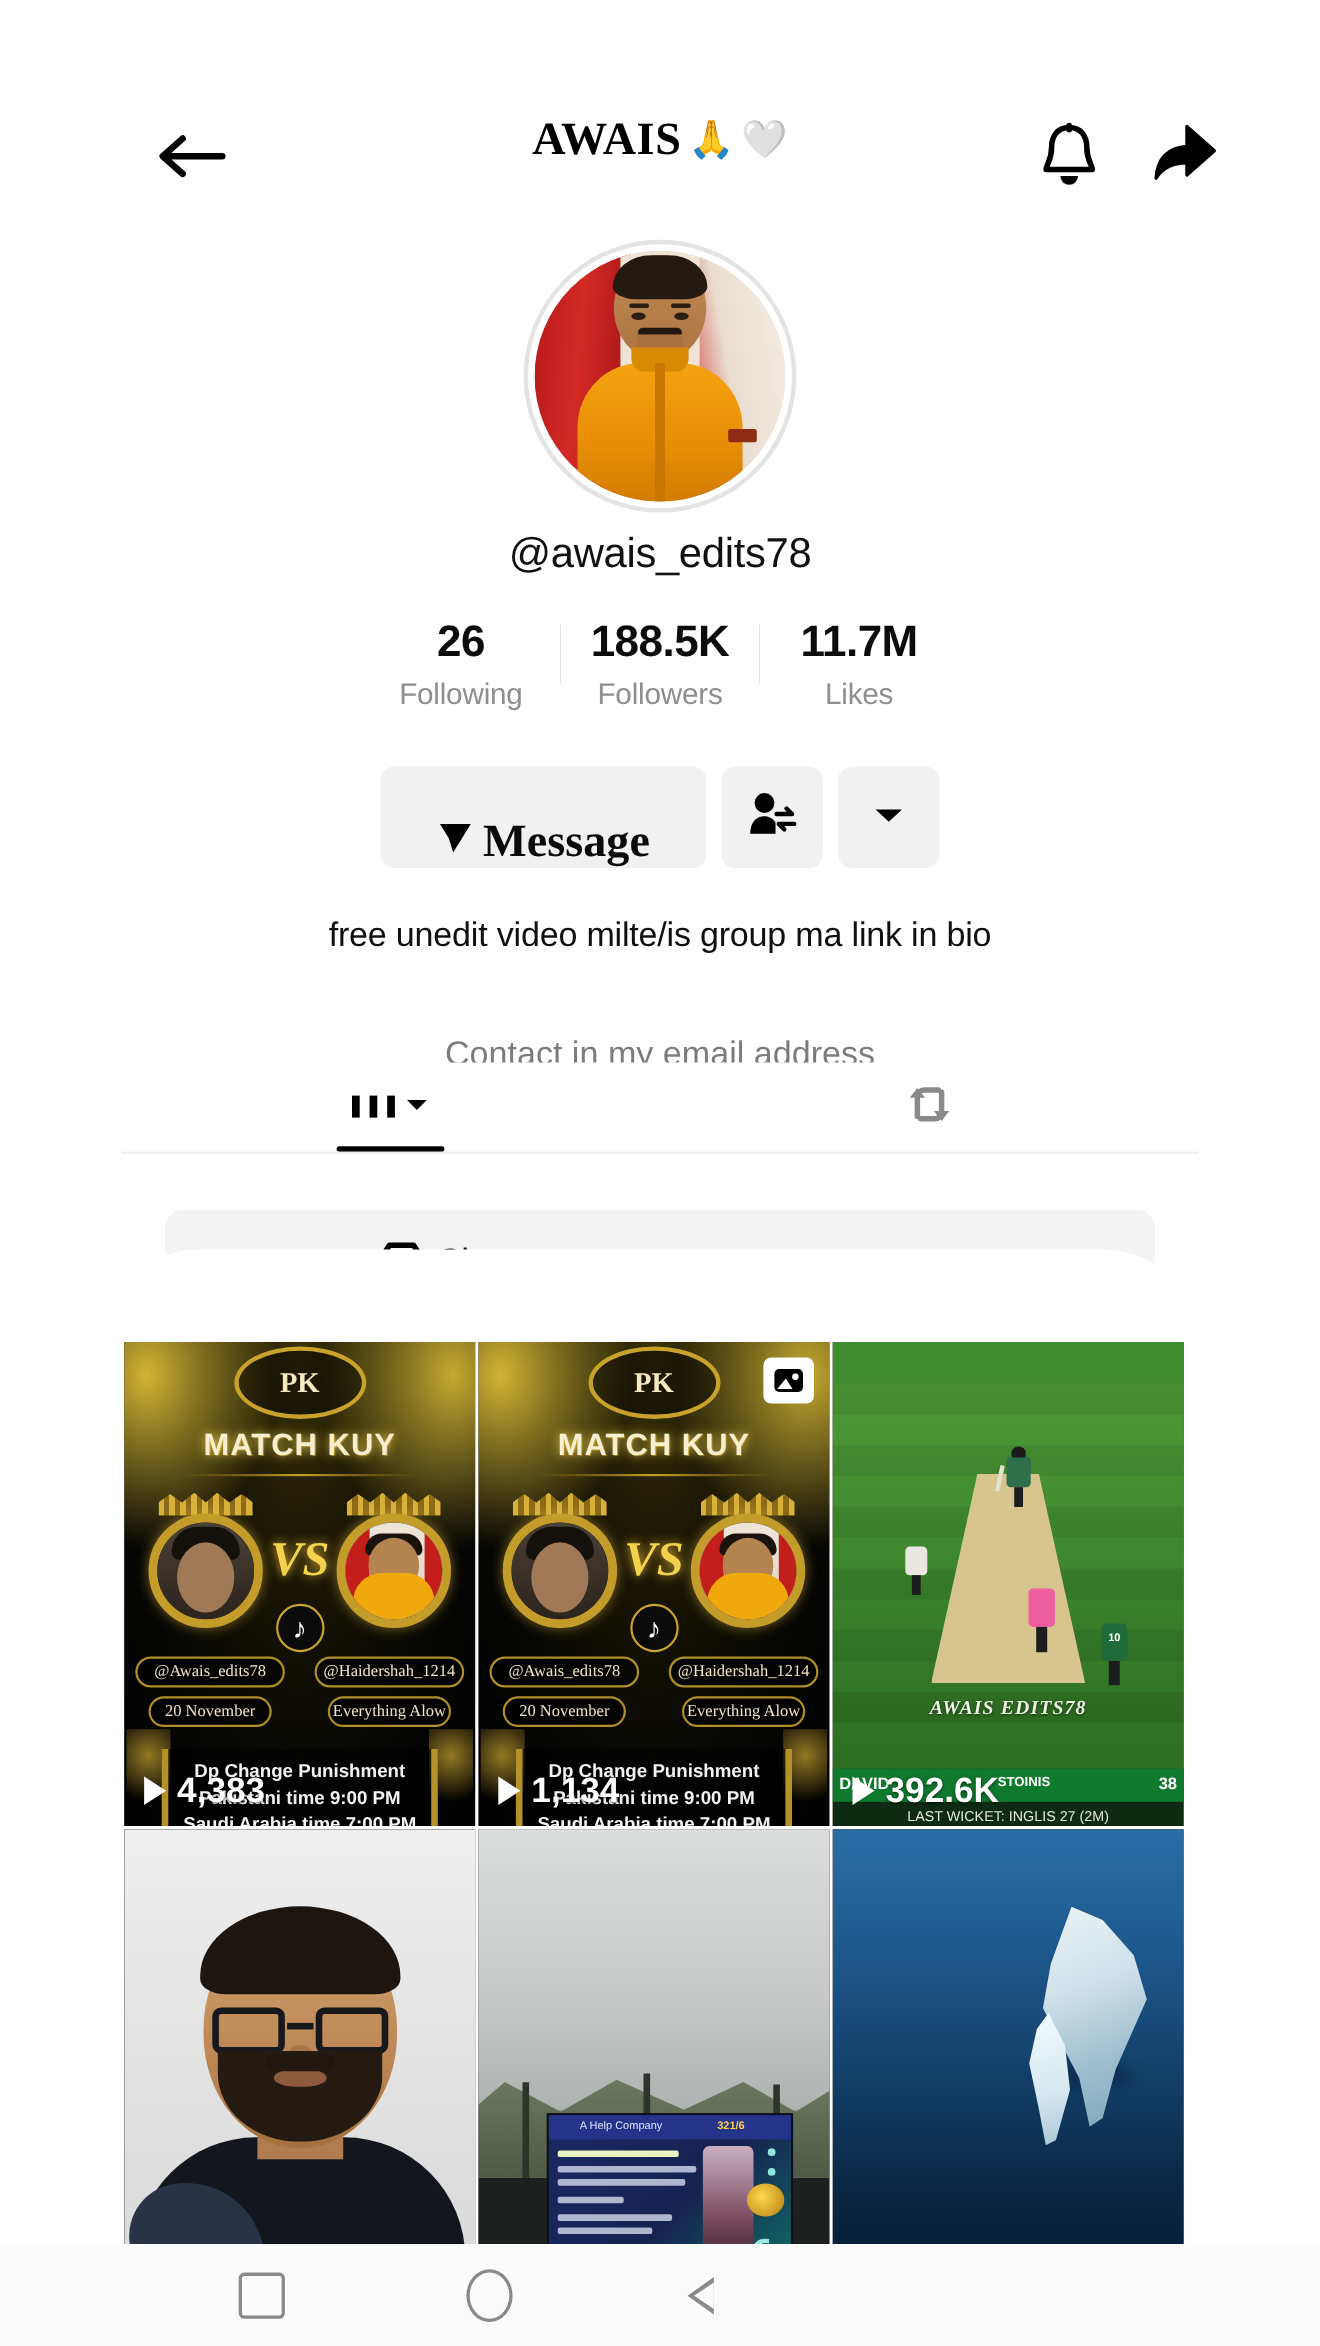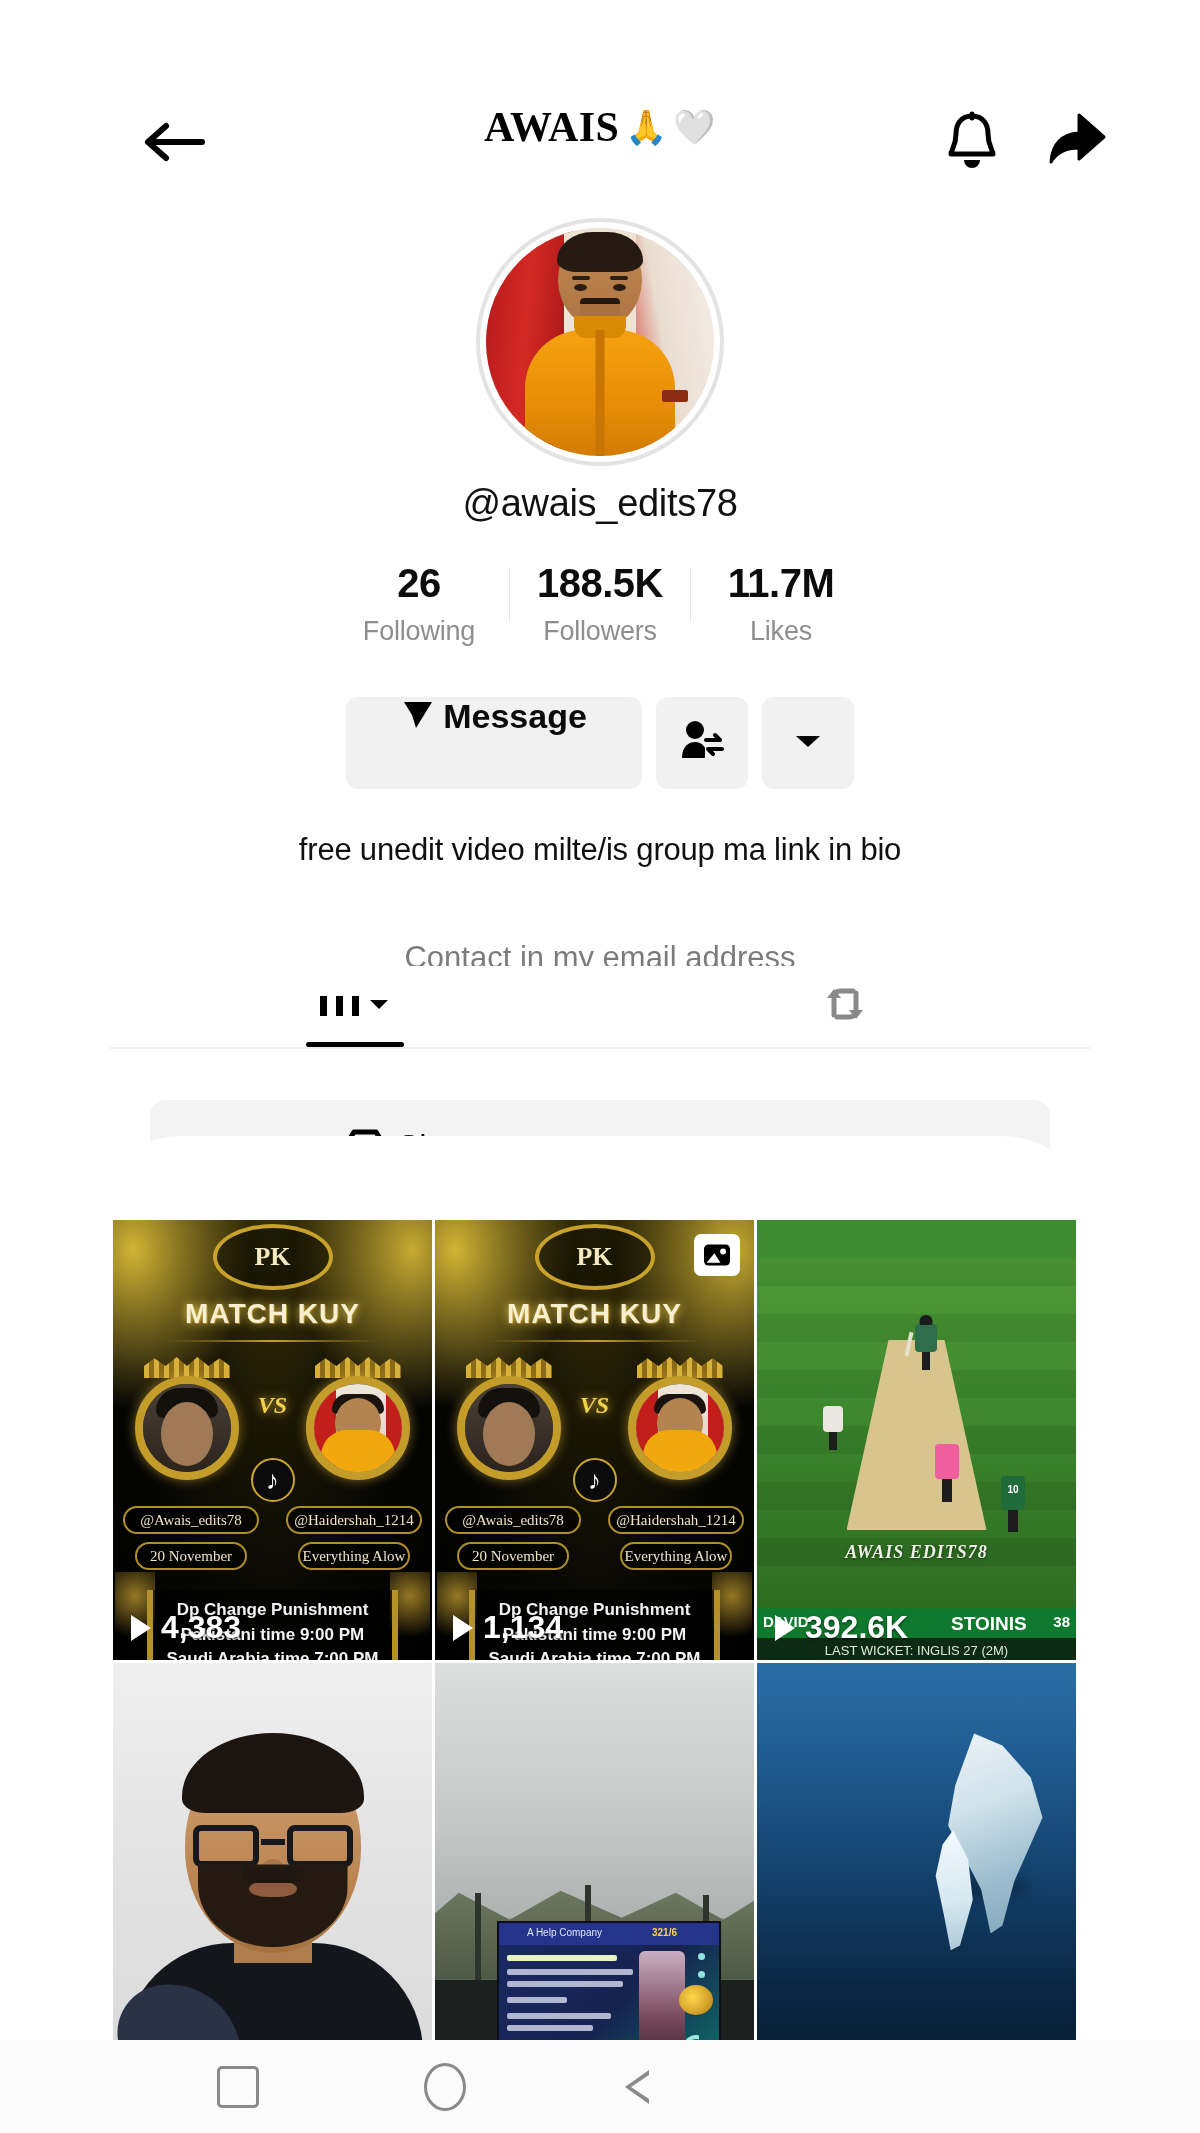--- a/index.html
+++ b/index.html
@@ -96,22 +96,22 @@
   .stat-label { font-size:27px; color:#8e8e8e; margin-top:10px; letter-spacing:-0.2px; }
   .stat-div { width:1px; height:54px; background:#e4e4e4; margin-top:8px; }
 
   
   .actions {
     position:absolute; left:0; right:0; top:697px;
     display:flex; justify-content:center; align-items:center; gap:14px;
   }
   .btn-message {
     width:296px; height:92px; background:#f1f1f2; border-radius:12px;
-    display:flex; align-items:flex-start; justify-content:center; gap:8px;
-    font-size:34px; font-weight:600; color:#0b0b0b;
+    display:flex; align-items:flex-end; justify-content:center; gap:8px;
+    font-size:42px; font-weight:600; color:#0b0b0b;font-family:Liberation Serif, serif;
   }
   .btn-square {
     width:92px; height:92px; background:#f1f1f2; border-radius:12px;
     display:flex; align-items:center; justify-content:center;
   }
 
   
   .bio {
     position:absolute; left:0; right:0; top:828px; text-align:center;
     font-size:31px; color:#101010; line-height:1.45; letter-spacing:-0.2px;
@@ -225,21 +225,21 @@
   .face-b .red2 { position:absolute; right:0; top:0; width:16px; height:100%; background:#c21f1a; }
   .face-b .skin { position:absolute; left:50%; transform:translateX(-50%); top:14px; width:46px; height:50px;
     background:#b3844f; border-radius:24px/26px; }
   .face-b .hair { position:absolute; left:50%; transform:translateX(-50%); top:10px; width:52px; height:20px;
     background:#1a130d; border-radius:26px 26px 8px 8px; }
   .face-b .shirt { position:absolute; left:50%; transform:translateX(-50%); bottom:0; width:74px; height:42px;
     background:#f0a80c; border-radius:26px 26px 0 0; }
   .pk-vs {
     position:absolute; left:50%; transform:translateX(-50%); top:172px;
     font-family:"Liberation Serif",serif; font-style:italic; font-weight:bold;
-    font-size:24px; color:#f3d34e; text-shadow:0 0 10px rgba(250,200,60,.9);
+    font-size:44px; color:#f3d34e; text-shadow:0 0 10px rgba(250,200,60,.9);
   }
   .pk-tiktok {
     position:absolute; left:50%; transform:translateX(-50%); top:238px;
     width:44px; height:44px; border-radius:50%; background:#0b0b0b;
     border:2px solid #caa42e;
     display:flex; align-items:center; justify-content:center; color:#fff; font-size:26px;
   }
   .pk-pill {
     position:absolute; height:28px; border:2px solid #b08f28; border-radius:14px;
     background:rgba(0,0,0,.55); color:#efe4c6;
@@ -289,21 +289,21 @@
   .ck-bowler .t { background:#1f6b3a; }
   .ck-num { position:absolute; left:50%; transform:translateX(-50%); top:8px; font-size:10px; color:#fff; font-weight:bold; }
   .ck-wm {
     position:absolute; left:0; right:0; top:322px; text-align:center;
     font-family:"Liberation Serif",serif; font-style:italic; font-weight:bold;
     font-size:18px; color:#eef3e6; letter-spacing:1px; text-shadow:0 1px 3px rgba(0,0,0,.6);
   }
   .ck-score { position:absolute; left:0; right:0; bottom:0; height:52px; background:#0d2b12; }
   .ck-score-bar { position:absolute; left:0; right:0; top:0; height:30px; background:#0f7a2e; }
   .ck-sc-l { position:absolute; left:6px; top:5px; font-size:15px; font-weight:bold; color:#fff; }
-  .ck-sc-m { position:absolute; left:150px; top:5px; font-size:19px; font-weight:bold; color:#fff;margin-left:44px; }
+  .ck-sc-m { position:absolute; left:150px; top:5px; font-size:12px; font-weight:bold; color:#fff; }
   .ck-sc-r { position:absolute; right:6px; top:5px; font-size:15px; font-weight:bold; color:#fff; }
   .ck-sc-b { position:absolute; left:0; right:0; bottom:2px; text-align:center; font-size:13px; color:#dfe8da; }
 
   
   .sf { position:absolute; inset:0; background:linear-gradient(180deg,#efefef 0%,#e3e3e3 45%,#d8d8d8 100%); }
   .sf-shirt { position:absolute; left:50%; transform:translateX(-50%); bottom:0; width:300px; height:160px;
     background:#14161d; border-radius:110px 110px 0 0; }
   .sf-shoulder { position:absolute; left:6px; bottom:0; width:120px; height:120px; background:#2a3346;
     border-radius:60px 90px 0 0; transform:rotate(-8deg); }
   .sf-neck { position:absolute; left:50%; transform:translateX(-50%); bottom:140px; width:78px; height:56px; background:#b07d4f; }

